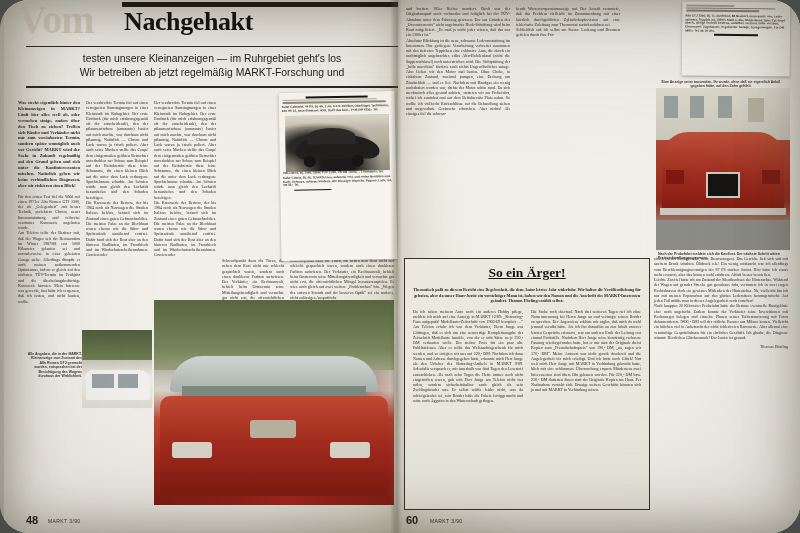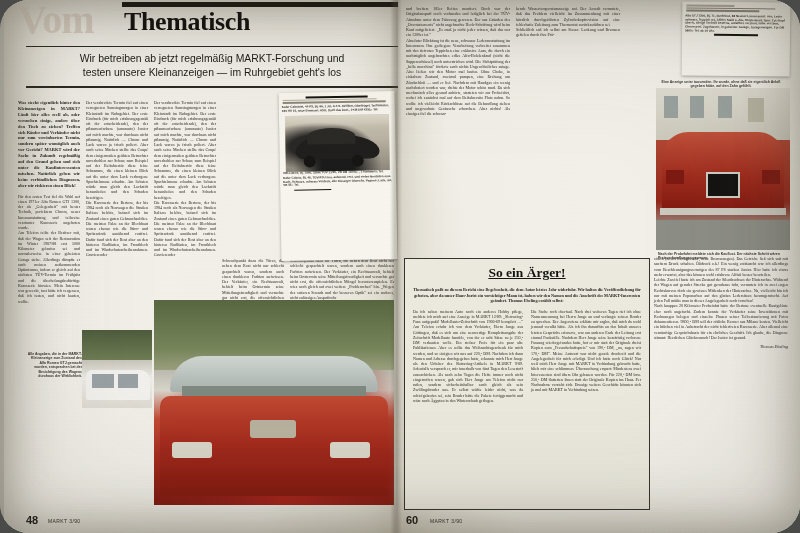--- a/index.html
+++ b/index.html
@@ -74,28 +74,28 @@
 <body>
 
 <div id="page">
 
   <div class="sheet left">
 
     <div class="ghost">Vom</div>
     <div class="topbar"></div>
 
     <div class="kicker">
-      <div class="headline">Thematisch</div>
+      <div class="headline">Nachgehakt</div>
     </div>
 
     <div class="rule" style="left:22px;top:46px;width:372px;height:1px;"></div>
 
     <div class="deck">
+      <div>testen unsere Kleinanzeigen — im Ruhrgebiet geht's los</div>
       <div>Wir betreiben ab jetzt regelmäßig MARKT-Forschung und</div>
-      <div>testen unsere Kleinanzeigen — im Ruhrgebiet geht's los</div>
     </div>
 
     <div class="rule" style="left:22px;top:86px;width:372px;height:1.6px;"></div>
 
     <div class="col" style="left:14px;top:100px;width:62px;">
       <div class="intro">Was steckt eigentlich hinter den Kleinanzeigen in MARKT? Läuft hier alles reell ab, oder versuchen einige, andere über den Tisch zu ziehen? Treffen sich Käufer und Verkäufer nicht nur zum vereinbarten Termin, sondern später womöglich auch vor Gericht? MARKT wird der Sache in Zukunft regelmäßig auf den Grund gehen und sich unter die Kaufinteressenten mischen. Natürlich geben wir keine verbindlichen Diagnosen, aber wir riskieren einen Blick!</div>
       <div class="tx" style="margin-top:5px;">Für den ersten Test fiel die Wahl auf einen 1971er Alfa Romeo GTJ 1300, der als „Gelegenheit“ mit bester Technik, perfektem Chrom, neuer Innenausstattung und teilweise verzinnter Karosserie angeboten wurde.</div>
       <div class="tx">Am Telefon teilte der Besitzer mit, daß der Wagen seit der Restauration im Winter 1987/88 erst 5000 Kilometer gelaufen sei und normalerweise in einer geheizten Garage stehe. Allerdings dämpfte er auch meinen aufkommenden Optimismus, indem er gleich auf den nächsten TÜV-Termin im Frühjahr und die überholungsbedürftige Karosserie hinwies. Mein Interesse war geweckt, fast hätte ich vergessen, daß ich testen, und nicht kaufen, wollte.</div>
     </div>
 

